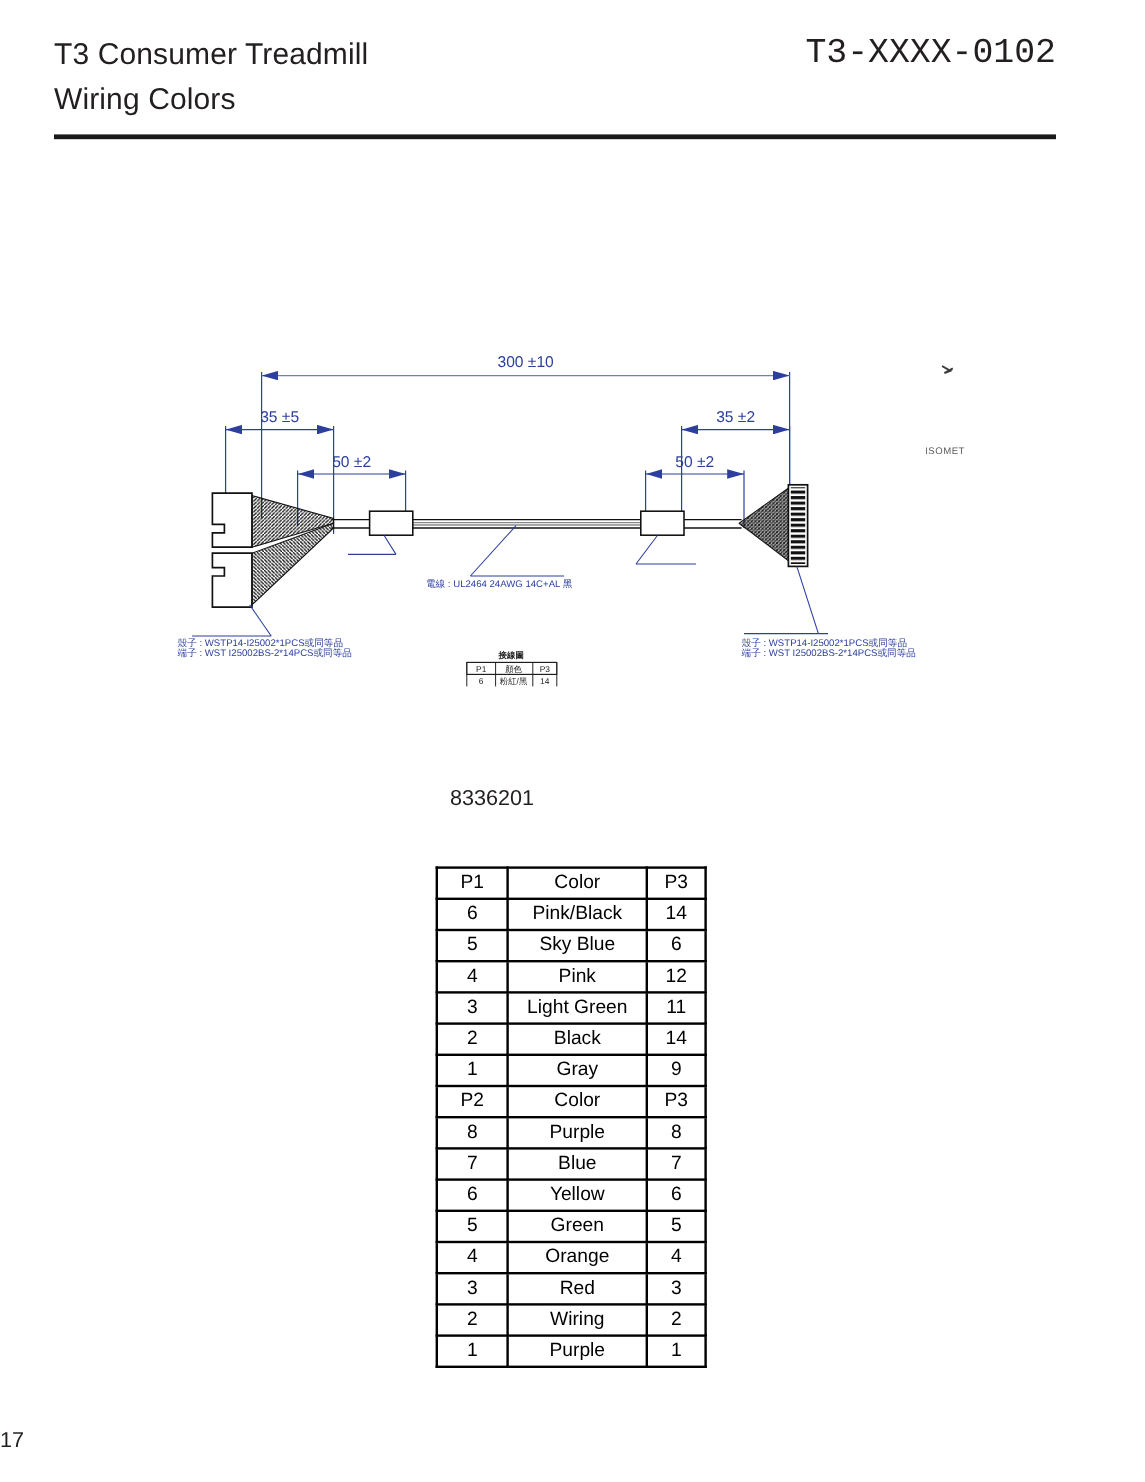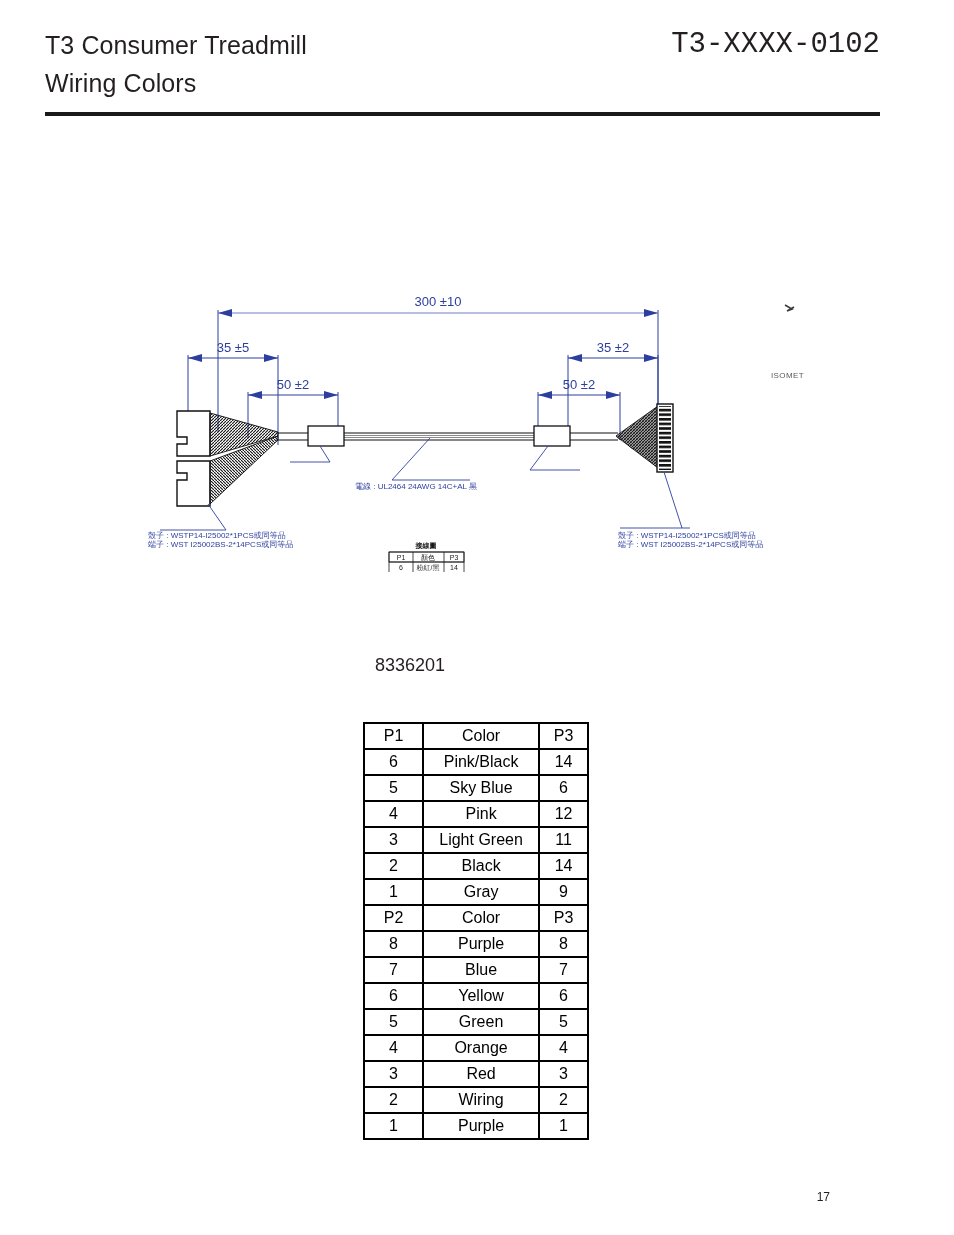--- a/index.html
+++ b/index.html
@@ -102,22 +102,22 @@
   td.col-pin  { width: 56px; }
   td.col-color{ width: 112px; }
   td.col-p3   { width: 46px; }
 
   
   #page-footer {
     position: absolute;
     left: 0;
     top: 1190px;
     width: 830px;
-    text-align: right;
-    font-size: 12px;
+    text-align: left;
+    font-size: 18px;
     color: #231f20;
   }
 
   
   .dim-text {
     font-family: "Liberation Sans", sans-serif;
     font-size: 13px;
     fill: #2c3f9e;
   }
   .note-text {

